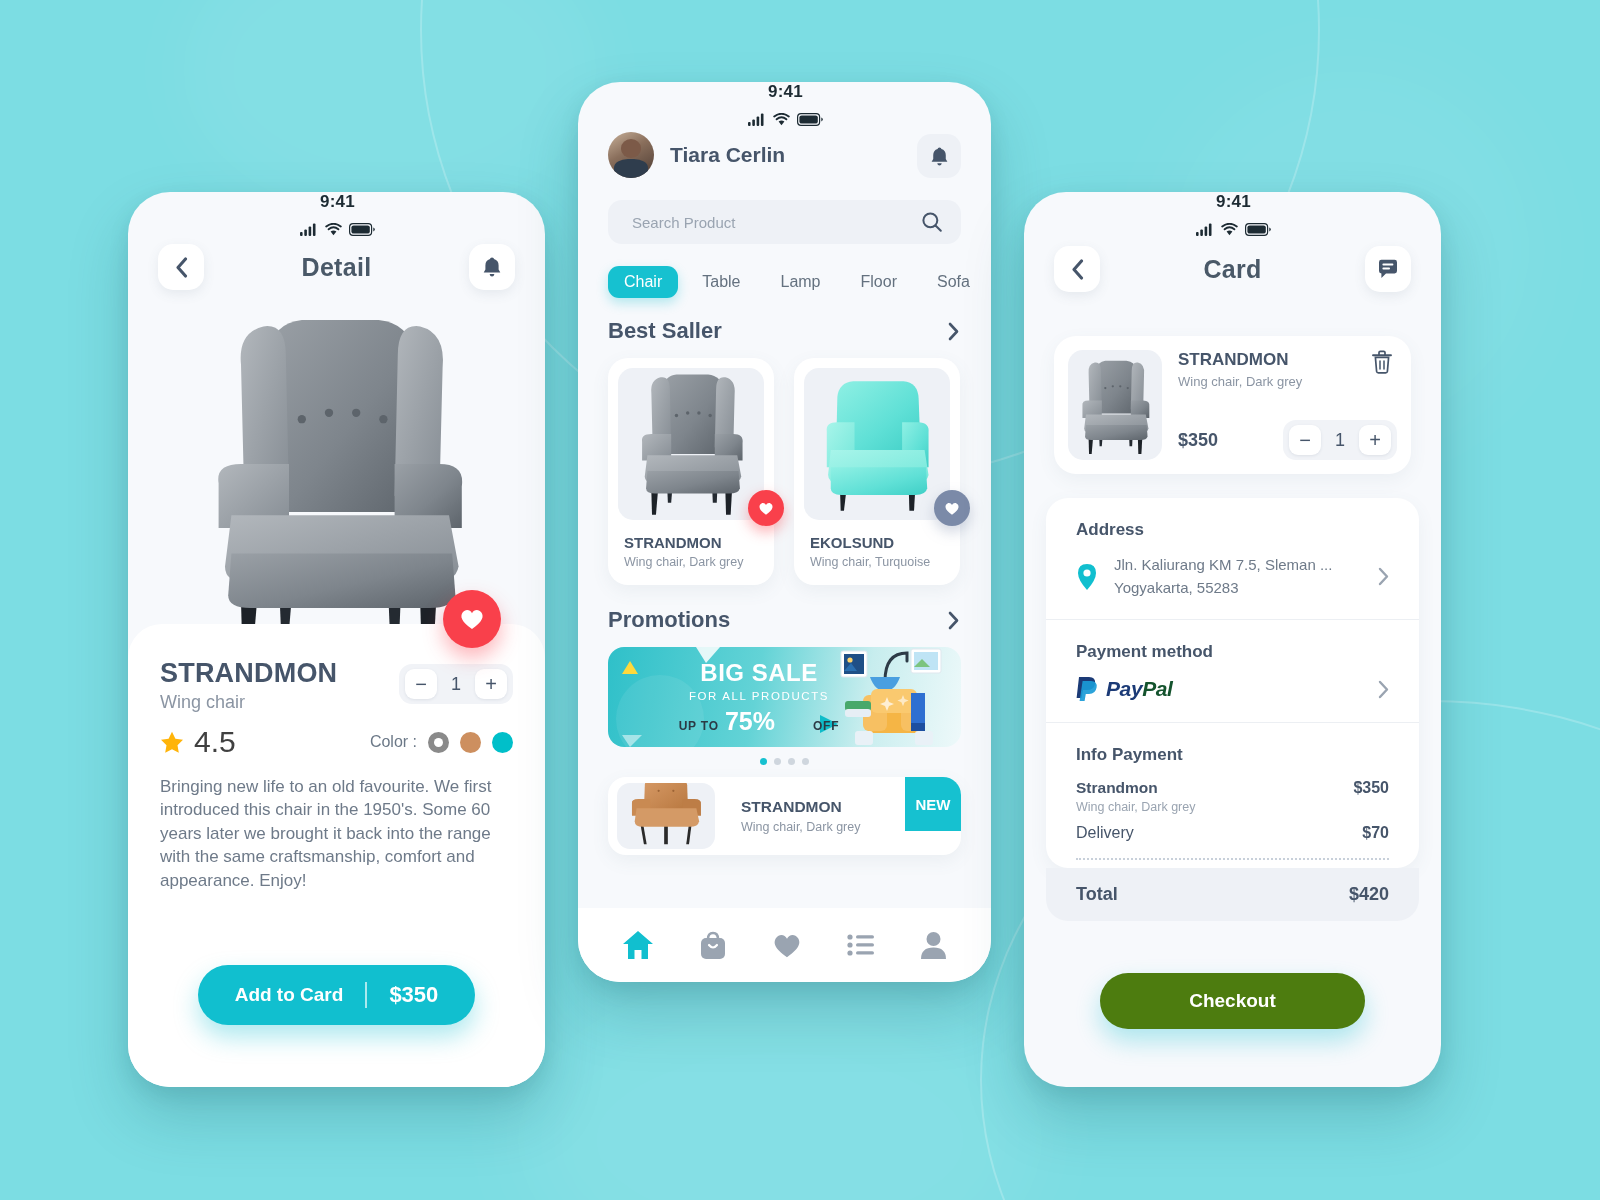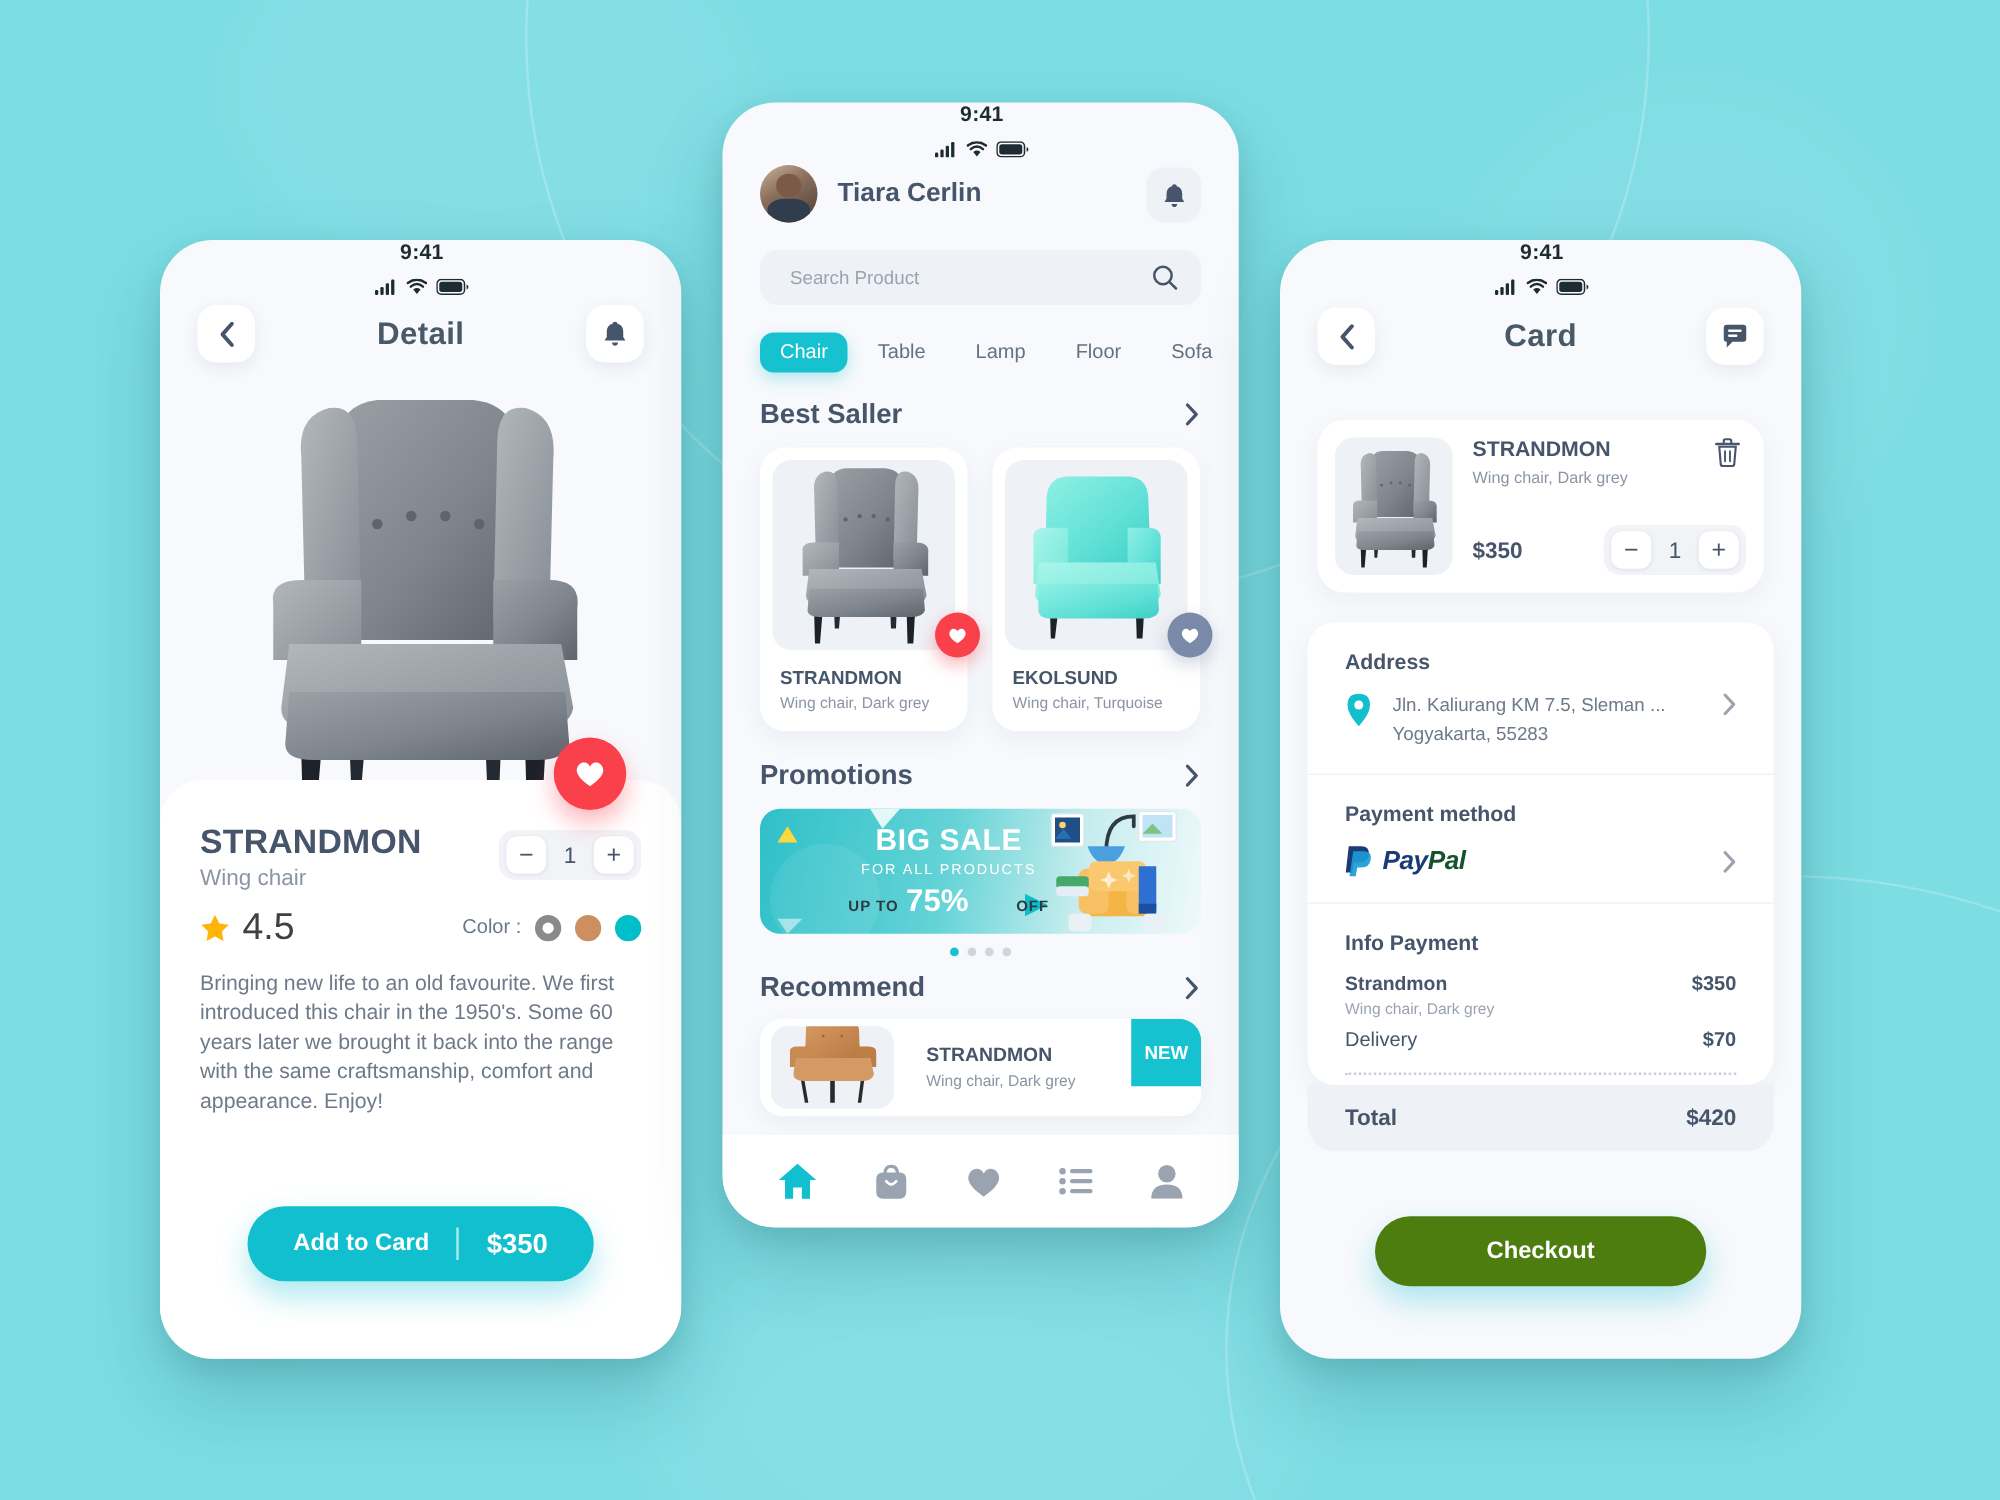--- a/index.html
+++ b/index.html
@@ -194,21 +194,21 @@
   .cart-sub { font-size: 13px; color: #8b95a3; margin-top: 4px; }
   .cart-bottom { display: flex; justify-content: space-between; align-items: center; margin-top: auto; }
   .cart-price { font-size: 18px; font-weight: bold; color: #46556a; }
   .panel {
     margin: 24px 22px 0 22px; background: #ffffff; border-radius: 22px; overflow: hidden;
     box-shadow: 0 6px 18px rgba(90,110,130,.07);
   }
   .panel-sec { padding: 22px 30px 20px 30px; border-bottom: 1px solid #eceff3; }
   .panel-sec:last-child { border-bottom: none; }
   .panel-h { font-size: 17px; font-weight: bold; color: #46556a; }
-  .addr-row { display: flex; align-items: flex-start; gap: 16px; margin-top: 14px; }
+  .addr-row { display: flex; align-items: center; gap: 16px; margin-top: 14px; }
   .addr-lines { flex: 1; }
   .addr-l { font-size: 15px; color: #6e7a89; line-height: 1.5; }
   .pay-row { display: flex; align-items: center; justify-content: space-between; margin-top: 14px; }
   .paypal { display: flex; align-items: center; gap: 8px; }
   .paypal-txt { font-size: 21px; font-weight: bold; font-style: italic; letter-spacing: -.4px; }
   .paypal-txt .a { color: #1b3a76; }
   .paypal-txt .b { color: #14532d; font-style: italic; }
   .info-row { display: flex; justify-content: space-between; align-items: flex-start; margin-top: 14px; }
   .info-name { font-size: 15.5px; font-weight: bold; color: #46556a; }
   .info-sub { font-size: 12.5px; color: #9aa4b1; margin-top: 3px; }
@@ -542,26 +542,20 @@
     </div>
   </div>
 
   <div class="dots">
     <div class="dot on"></div>
     <div class="dot"></div>
     <div class="dot"></div>
     <div class="dot"></div>
   </div>
 
-  <div class="sec-head" style="padding-top:12px">
-    <div class="sec-title">Recommend</div>
-    <svg width="11" height="19" viewBox="0 0 11 19">
-      <path d="M2 2 L9 9.5 L2 17" stroke="#46556a" stroke-width="2.6" fill="none" stroke-linecap="round" stroke-linejoin="round"></path>
-    </svg>
-  </div>
 
   <div class="rec-card">
     <div class="rec-img">
       <svg width="92" height="74" viewBox="0 0 200 160">
           <use href="#chair-tan"></use>
         </svg>
     </div>
     <div style="margin-left:26px">
       <div class="rec-name">STRANDMON</div>
       <div class="rec-sub">Wing chair, Dark grey</div>

